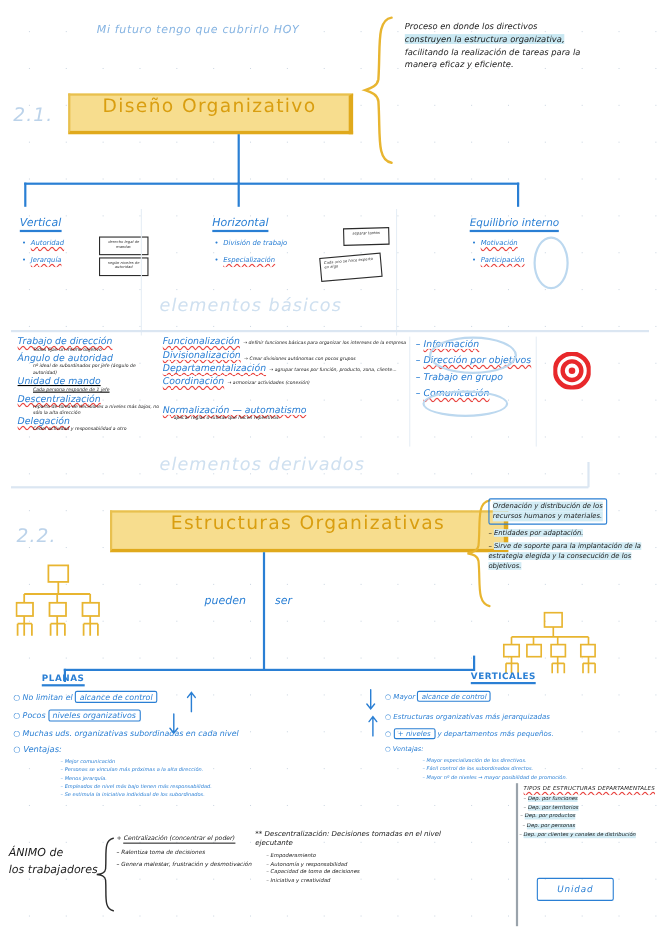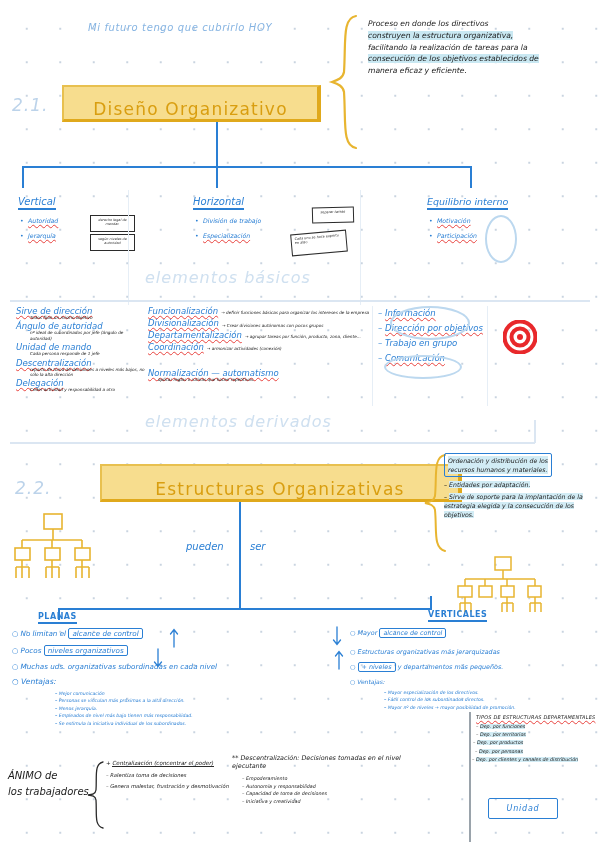--- a/index.html
+++ b/index.html
@@ -32,21 +32,21 @@
     letter-spacing:.4px;
   }
 
   
   .banner{
     background:#f7dd8e;
     border:2px solid #e8c04f;
     border-right:4px solid #e0a91c;
     border-bottom:3px solid #e0a91c;
     color:#d99e10;
-    display:flex;align-items:flex-end;justify-content:center;
+    display:flex;align-items:flex-start;justify-content:center;
     box-sizing:border-box;
   }
   .banner span{
     font-family:"DejaVu Sans", sans-serif;
     color:#d99e10;
     letter-spacing:1.2px;
   }
 
   .sect-num{
     color:#bcd3ea;font-style:italic;letter-spacing:1px;
@@ -130,21 +130,20 @@
   </div>
 
   <svg class="abs" style="left:326px;top:12px;width:36px;height:140px;" viewBox="0 0 36 140">
     <path d="M30 4 C16 6, 20 30, 18 60 C17 66, 12 68, 6 70 C12 72, 17 74, 18 80 C20 110, 16 134, 30 136" fill="none" stroke="#e8b530" stroke-width="2.2" stroke-linecap="round"></path>
   </svg>
 
   <div class="abs" style="left:368px;top:18px;width:225px;color:#1a1a1a;font-size:7.6px;line-height:11.8px;font-style:italic;">
     <div>Proceso en donde los directivos</div>
     <div><span class="hl">construyen la estructura organizativa,</span></div>
     <div>facilitando la realización de tareas para la</div>
-    <div><span class="hl">consecución de los objetivos establecidos de</span></div>
     <div>manera eficaz y eficiente.</div>
   </div>
 
   <div class="ln ln-v" style="left:216px;top:122px;height:45px;"></div>
   <div class="ln ln-h" style="left:22px;top:166px;width:450px;"></div>
   <div class="ln ln-v" style="left:22px;top:166px;height:22px;"></div>
   <div class="ln ln-v" style="left:216px;top:166px;height:22px;"></div>
   <div class="ln ln-v" style="left:470px;top:166px;height:22px;"></div>
 
   <div class="abs" style="left:18px;top:190px;">
@@ -199,28 +198,28 @@
   <div class="abs wm" style="left:145px;top:268px;font-size:16px;">
     <span>elementos básicos</span>
   </div>
 
   <div class="sep" style="left:128px;top:190px;width:1px;height:115px;background:#e6eef6;"></div>
   <div class="sep" style="left:360px;top:190px;width:1px;height:115px;background:#e6eef6;"></div>
   <div class="sep" style="left:10px;top:300px;width:580px;"></div>
 
   <div class="abs" style="left:16px;top:306px;width:130px;">
     <div style="margin-bottom:1px;">
-      <div class="blue" style="font-size:8.5px;font-style:italic;"><span class="sq">Sirve de dirección</span></div>
+      <div class="blue" style="font-size:8.5px;font-style:italic;"><span class="sq">Trabajo de dirección</span></div>
       <div class="tinyblk" style="margin-left:14px;margin-top:-1px;">Todos fijan un mismo objetivo</div>
     </div>
     <div style="margin-bottom:1px;">
       <div class="blue" style="font-size:8.5px;font-style:italic;"><span>Ángulo de autoridad</span></div>
       <div class="tinyblk" style="margin-left:14px;margin-top:-1px;">nº ideal de subordinados por jefe (ángulo de autoridad)</div>
     </div>
-    <div style="margin-bottom:1px;">
+    <div style="margin-bottom:1px;text-decoration:underline;">
       <div class="blue" style="font-size:8.5px;font-style:italic;"><span>Unidad de mando</span></div>
       <div class="tinyblk" style="margin-left:14px;margin-top:-1px;">Cada persona responde de 1 jefe</div>
     </div>
     <div style="margin-bottom:1px;">
       <div class="blue" style="font-size:8.5px;font-style:italic;"><span class="sq">Descentralización</span></div>
       <div class="tinyblk" style="margin-left:14px;margin-top:-1px;">reparto de toma de decisiones a niveles más bajos, no sólo la alta dirección</div>
     </div>
     <div>
       <div class="blue" style="font-size:8.5px;font-style:italic;"><span class="sq">Delegación</span></div>
       <div class="tinyblk" style="margin-left:14px;margin-top:-1px;">Ceder actividad y responsabilidad a otro</div>

